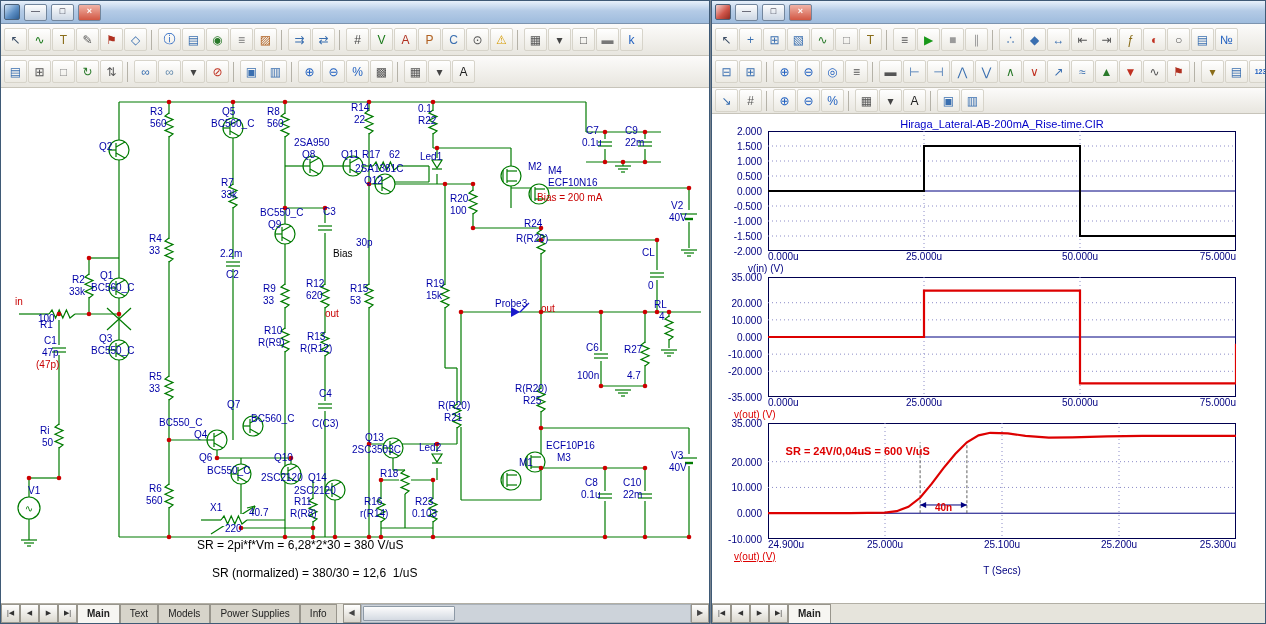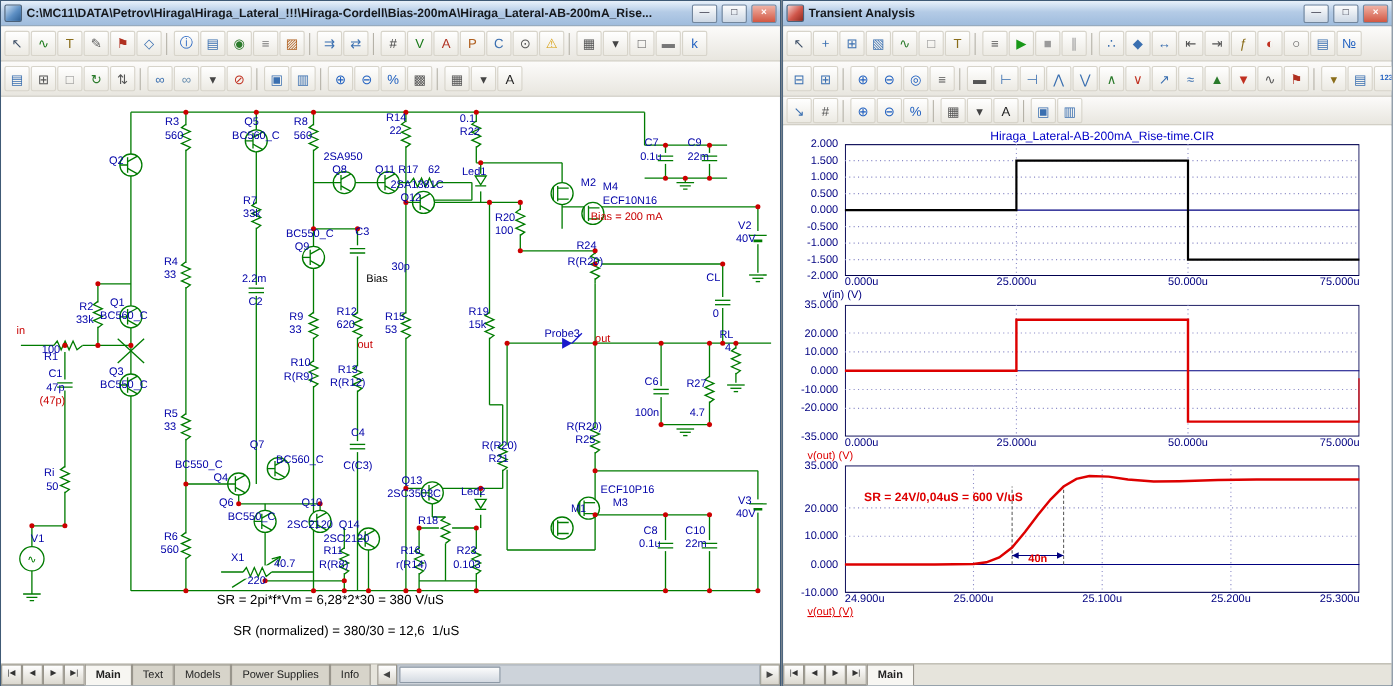--- a/index.html
+++ b/index.html
@@ -40,21 +40,20 @@
   .x-title{margin-left:56px;width:468px;text-align:center;font-size:10px;color:#000080;height:14px;}
 </style>
 </head>
 <body>
 
 <div id="desktop">
 
   <div class="window" id="left-window">
     <div class="titlebar">
       <div class="win-icon"></div>
-      <div class="title">C:\MC11\DATA\Petrov\Hiraga\Hiraga_Lateral_!!!\Hiraga-Cordell\Bias-200mA\Hiraga_Lateral-AB-200mA_Rise...</div>
       <div class="tb-btn">—</div>
       <div class="tb-btn">□</div>
       <div class="tb-btn close">×</div>
     </div>
     <div class="toolbar" id="ltb1">
         <div class="ticon">↖</div>
         <div class="ticon" style="color: rgb(26, 122, 26);">∿</div>
         <div class="ticon" style="color: rgb(138, 109, 26);">T</div>
         <div class="ticon" style="color: rgb(85, 85, 85);">✎</div>
         <div class="ticon" style="color: rgb(176, 48, 32);">⚑</div>
@@ -612,21 +611,20 @@
             <div class="sb-thumb"></div>
           </div>
         <div class="sb-btn">▶</div>
       </div>
     </div>
   </div>
 
   <div class="window" id="right-window">
     <div class="titlebar">
       <div class="win-icon"></div>
-      <div class="title">Transient Analysis</div>
       <div class="tb-btn">—</div>
       <div class="tb-btn">□</div>
       <div class="tb-btn close">×</div>
     </div>
     <div class="toolbar" id="rtb1">
         <div class="ticon">↖</div>
         <div class="ticon" style="color: rgb(58, 111, 176);">+</div>
         <div class="ticon" style="color: rgb(58, 111, 176);">⊞</div>
         <div class="ticon" style="color: rgb(58, 111, 176);">▧</div>
         <div class="ticon" style="color: rgb(42, 122, 42);">∿</div>
@@ -776,20 +774,21 @@
           <span class="ytick" style="top: 111px;">-10.000</span>
           <div class="xlrow">
             <span class="xtick" style="left: 0px; transform: none;">24.900u</span>
             <span class="xtick" style="left: 117px; transform: translateX(-50%);">25.000u</span>
             <span class="xtick" style="left: 234px; transform: translateX(-50%);">25.100u</span>
             <span class="xtick" style="left: 351px; transform: translateX(-50%);">25.200u</span>
             <span class="xtick" style="left: 468px; transform: translateX(-100%);">25.300u</span>
           </div>
           <div class="trace" style="color: rgb(221, 0, 0); text-decoration: underline;">v(out) (V)</div>
         </div>
+      <div class="x-title">T (Secs)</div>
     </div>
     <div class="tabbar">
       <div id="rtab-nav" style="display:flex;">
           <div class="navbtn">|◀</div>
           <div class="navbtn">◀</div>
           <div class="navbtn">▶</div>
           <div class="navbtn">▶|</div>
         </div>
       <div id="rtabs" style="display:flex;">
           <div class="tab selected">Main</div>

